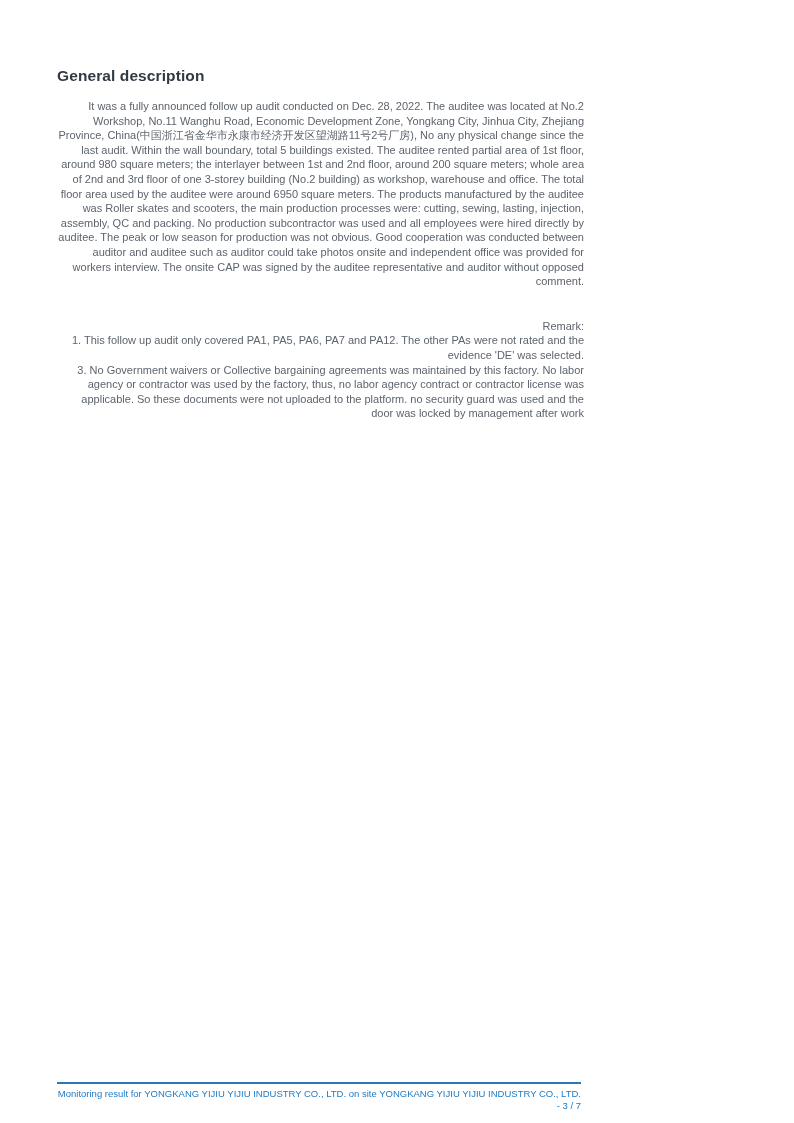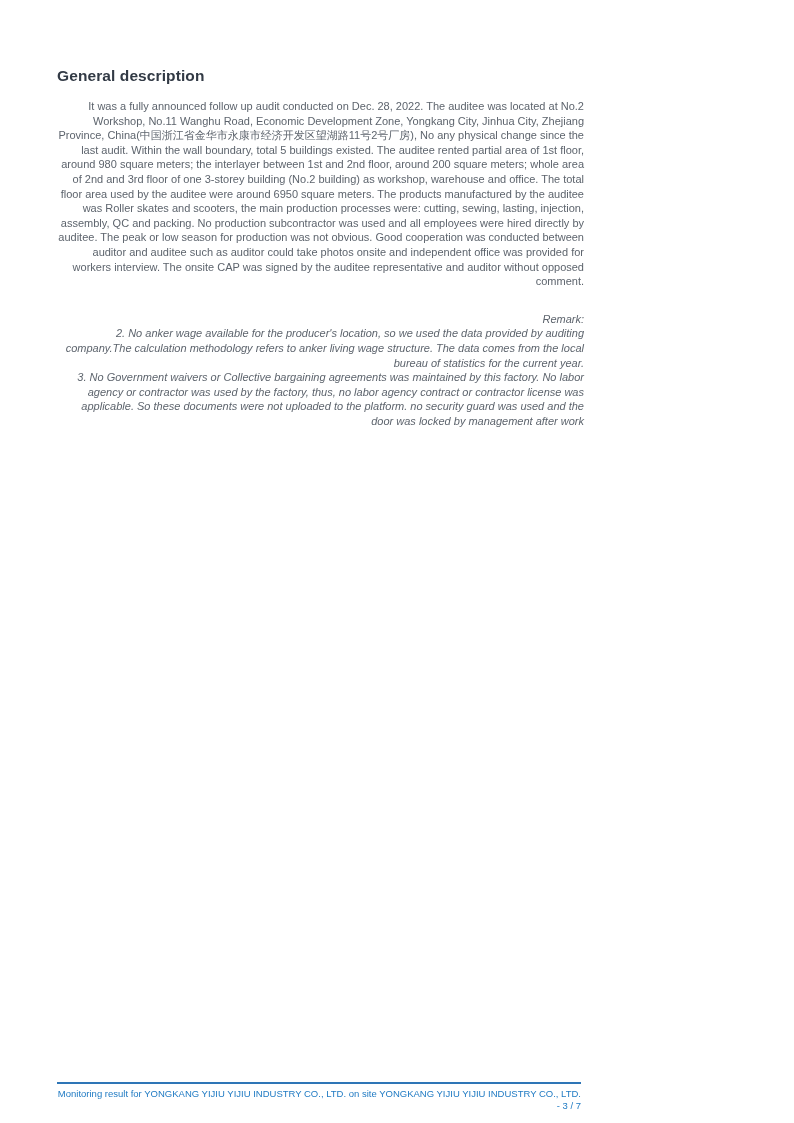--- a/index.html
+++ b/index.html
@@ -30,22 +30,21 @@
     letter-spacing: 0.1px;
   }
   .body-text {
     margin: 0;
     font-size: 11px;
     line-height: 14.6px;
     color: #5d646d;
     text-align: right;
   }
   .remark-section {
-    margin-top: 23px;
-    font-style: italic;
+    margin-top: 30px;
   }
   .footer {
     position: absolute;
     left: 57px;
     right: 60px;
     top: 1082px;
   }
   .footer-rule {
     height: 2px;
     background: #2e75b6;
@@ -62,21 +61,21 @@
 <body>
 
 <div class="page">
   <div class="content">
     <h1 class="section-title">General description</h1>
 
     <p class="body-text">It was a fully announced follow up audit conducted on Dec. 28, 2022. The auditee was located at No.2 Workshop, No.11 Wanghu Road, Economic Development Zone, Yongkang City, Jinhua City, Zhejiang Province, China(中国浙江省金华市永康市经济开发区望湖路11号2号厂房), No any physical change since the last audit. Within the wall boundary, total 5 buildings existed. The auditee rented partial area of 1st floor, around 980 square meters; the interlayer between 1st and 2nd floor, around 200 square meters; whole area of 2nd and 3rd floor of one 3-storey building (No.2 building) as workshop, warehouse and office. The total floor area used by the auditee were around 6950 square meters. The products manufactured by the auditee was Roller skates and scooters, the main production processes were: cutting, sewing, lasting, injection, assembly, QC and packing. No production subcontractor was used and all employees were hired directly by auditee. The peak or low season for production was not obvious. Good cooperation was conducted between auditor and auditee such as auditor could take photos onsite and independent office was provided for workers interview. The onsite CAP was signed by the auditee representative and auditor without opposed comment.</p>
 
     <div class="remark-section">
       <div class="body-text">Remark:</div>
-      <div class="body-text">2. No anker wage available for the producer's location, so we used the data provided by auditing company.The calculation methodology refers to anker living wage structure. The data comes from the local bureau of statistics for the current year.</div>
+      <div class="body-text">1. This follow up audit only covered PA1, PA5, PA6, PA7 and PA12. The other PAs were not rated and the evidence 'DE' was selected.</div>
       <div class="body-text">3. No Government waivers or Collective bargaining agreements was maintained by this factory. No labor agency or contractor was used by the factory, thus, no labor agency contract or contractor license was applicable. So these documents were not uploaded to the platform. no security guard was used and the door was locked by management after work</div>
     </div>
   </div>
 
   <div class="footer">
     <div class="footer-rule"></div>
     <div class="footer-text">Monitoring result for YONGKANG YIJIU YIJIU INDUSTRY CO., LTD. on site YONGKANG YIJIU YIJIU INDUSTRY CO., LTD. - 3 / 7</div>
   </div>
 </div>
 

